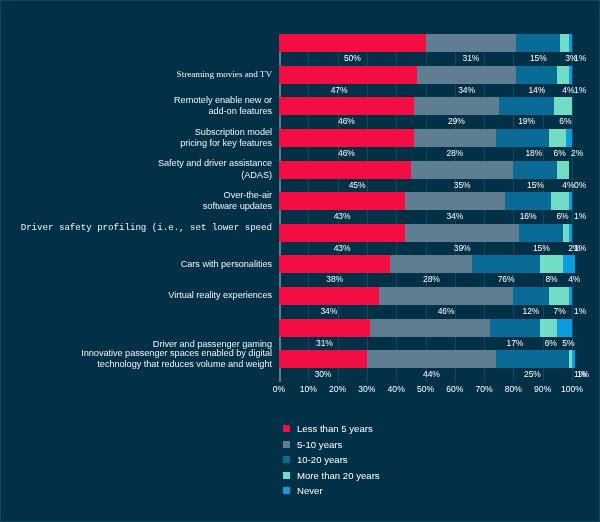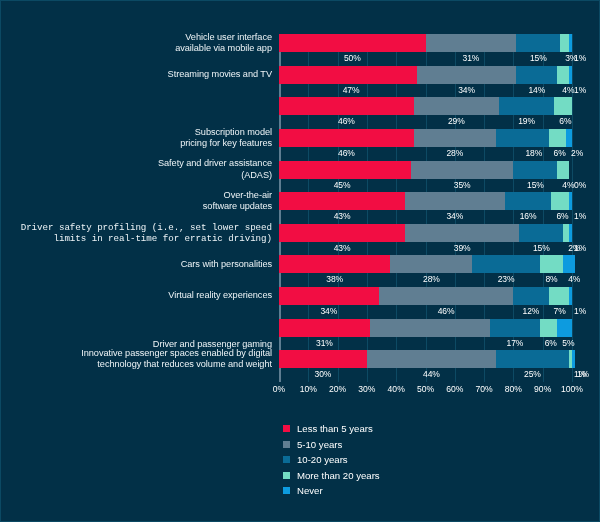--- a/index.html
+++ b/index.html
@@ -90,42 +90,41 @@
     font-size:9.6px;color:#ffffff;line-height:15.5px;white-space:nowrap;
   }
 </style>
 </head>
 <body>
 
 <div id="frame">
   <div id="chart">
 
     <div class="cats">
-        <div class="cat" style="top: -2.3px;">
-          <div>Vehicle user interface</div>
-          <div>available via mobile app</div>
-        </div>
-        <div class="cat" style="top: 34.9864px;">
+        <div class="cat" style="top: 34.9864px; font-family: Liberation Serif, serif;">
           <div>Streaming movies and TV</div>
+        </div>
+        <div class="cat" style="top: 60.9727px;">
+          <div>Remotely enable new or</div>
+          <div>add-on features</div>
         </div>
         <div class="cat" style="top: 92.6091px;">
           <div>Subscription model</div>
           <div>pricing for key features</div>
         </div>
         <div class="cat" style="top: 155.882px;">
           <div>Over-the-air</div>
           <div>software updates</div>
         </div>
         <div class="cat" style="top: 124.245px;">
           <div>Safety and driver assistance</div>
           <div>(ADAS)</div>
         </div>
         <div class="cat" style="top: 187.518px; font-family: Liberation Mono, monospace;">
           <div>Driver safety profiling (i.e., set lower speed</div>
-          <div>limits in real-time for erratic driving)</div>
         </div>
         <div class="cat" style="top: 224.805px;">
           <div>Cars with personalities</div>
         </div>
         <div class="cat" style="top: 256.441px;">
           <div>Virtual reality experiences</div>
         </div>
         <div class="cat" style="top: 305px;">
           <div>Driver and passenger gaming</div>
         </div>
@@ -169,21 +168,21 @@
           </div>
           <div class="row" style="top: 31.6364px; height: 31.6364px;">
             <div class="bar">
               <div class="seg" title="Less than 5 years: 47%" style="width: 137.71px; background: rgb(242, 13, 67);"></div>
               <div class="seg" title="5-10 years: 34%" style="width: 99.62px; background: rgb(96, 126, 146);"></div>
               <div class="seg" title="10-20 years: 14%" style="width: 41.02px; background: rgb(10, 107, 150);"></div>
               <div class="seg" title="More than 20 years: 4%" style="width: 11.72px; background: rgb(115, 220, 196);"></div>
               <div class="seg" title="Never: 1%" style="width: 2.93px; background: rgb(13, 155, 223);"></div>
             </div>
             <div class="lbl-line">
-              <div class="seg-lbl" style="left: 52px; width: 40px;">47%</div>
+              <div class="seg-lbl" style="left: 40px; width: 40px;">47%</div>
               <div class="seg-lbl" style="left: 167.52px; width: 40px;">34%</div>
               <div class="seg-lbl" style="left: 237.84px; width: 40px;">14%</div>
               <div class="seg-lbl" style="left: 269.35px; width: 40px;">4%</div>
               <div class="seg-lbl" style="left: 281.07px; width: 40px;">1%</div>
             </div>
           </div>
           <div class="row" style="top: 63.2727px; height: 31.6364px;">
             <div class="bar">
               <div class="seg" title="Less than 5 years: 46%" style="width: 134.78px; background: rgb(242, 13, 67);"></div>
               <div class="seg" title="5-10 years: 29%" style="width: 84.97px; background: rgb(96, 126, 146);"></div>
@@ -214,21 +213,21 @@
             </div>
           </div>
           <div class="row" style="top: 126.545px; height: 31.6364px;">
             <div class="bar">
               <div class="seg" title="Less than 5 years: 45%" style="width: 131.85px; background: rgb(242, 13, 67);"></div>
               <div class="seg" title="5-10 years: 35%" style="width: 102.55px; background: rgb(96, 126, 146);"></div>
               <div class="seg" title="10-20 years: 15%" style="width: 43.95px; background: rgb(10, 107, 150);"></div>
               <div class="seg" title="More than 20 years: 4%" style="width: 11.72px; background: rgb(115, 220, 196);"></div>
             </div>
             <div class="lbl-line">
-              <div class="seg-lbl" style="left: 43px; width: 40px;">45%</div>
+              <div class="seg-lbl" style="left: 58px; width: 40px;">45%</div>
               <div class="seg-lbl" style="left: 163.125px; width: 40px;">35%</div>
               <div class="seg-lbl" style="left: 236.375px; width: 40px;">15%</div>
               <div class="seg-lbl" style="left: 269.35px; width: 40px;">4%</div>
               <div class="seg-lbl" style="left: 281.07px; width: 40px;">0%</div>
             </div>
           </div>
           <div class="row" style="top: 158.182px; height: 31.6364px;">
             <div class="bar">
               <div class="seg" title="Less than 5 years: 43%" style="width: 125.99px; background: rgb(242, 13, 67);"></div>
               <div class="seg" title="5-10 years: 34%" style="width: 99.62px; background: rgb(96, 126, 146);"></div>
@@ -264,21 +263,21 @@
             <div class="bar">
               <div class="seg" title="Less than 5 years: 38%" style="width: 111.34px; background: rgb(242, 13, 67);"></div>
               <div class="seg" title="5-10 years: 28%" style="width: 82.04px; background: rgb(96, 126, 146);"></div>
               <div class="seg" title="10-20 years: 23%" style="width: 67.39px; background: rgb(10, 107, 150);"></div>
               <div class="seg" title="More than 20 years: 8%" style="width: 23.44px; background: rgb(115, 220, 196);"></div>
               <div class="seg" title="Never: 4%" style="width: 11.72px; background: rgb(13, 155, 223);"></div>
             </div>
             <div class="lbl-line">
               <div class="seg-lbl" style="left: 35.67px; width: 40px;">38%</div>
               <div class="seg-lbl" style="left: 132.36px; width: 40px;">28%</div>
-              <div class="seg-lbl" style="left: 207.075px; width: 40px;">23%</div>
+              <div class="seg-lbl" style="left: 207.075px; width: 40px;">76%</div>
               <div class="seg-lbl" style="left: 252.49px; width: 40px;">8%</div>
               <div class="seg-lbl" style="left: 275.21px; width: 40px;">4%</div>
             </div>
           </div>
           <div class="row" style="top: 253.091px; height: 31.6364px;">
             <div class="bar">
               <div class="seg" title="Less than 5 years: 34%" style="width: 99.62px; background: rgb(242, 13, 67);"></div>
               <div class="seg" title="5-10 years: 46%" style="width: 134.78px; background: rgb(96, 126, 146);"></div>
               <div class="seg" title="10-20 years: 12%" style="width: 35.16px; background: rgb(10, 107, 150);"></div>
               <div class="seg" title="More than 20 years: 7%" style="width: 20.51px; background: rgb(115, 220, 196);"></div>

